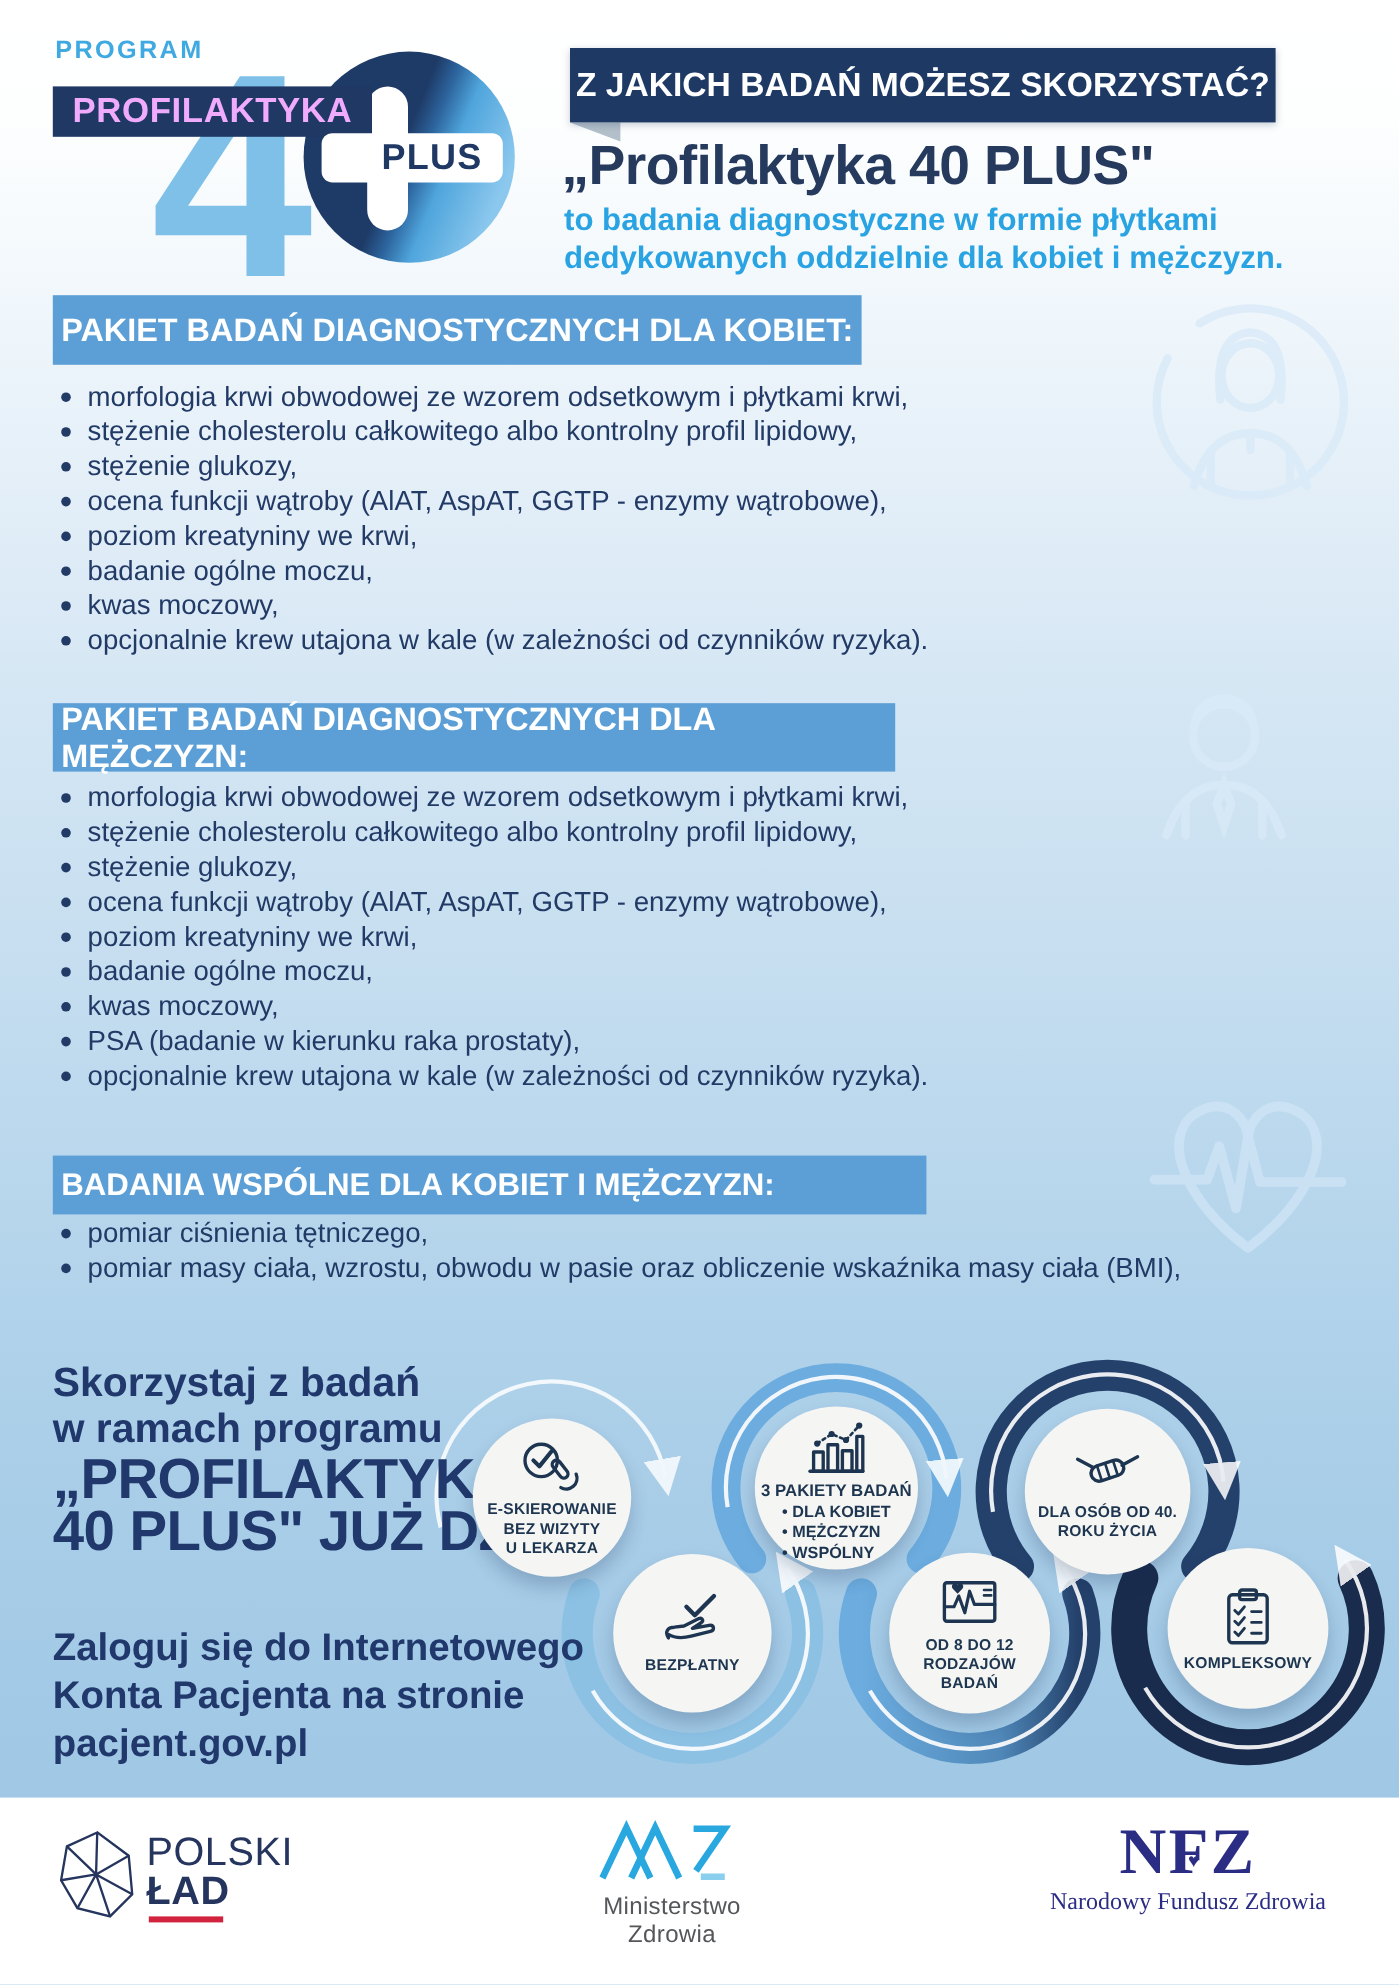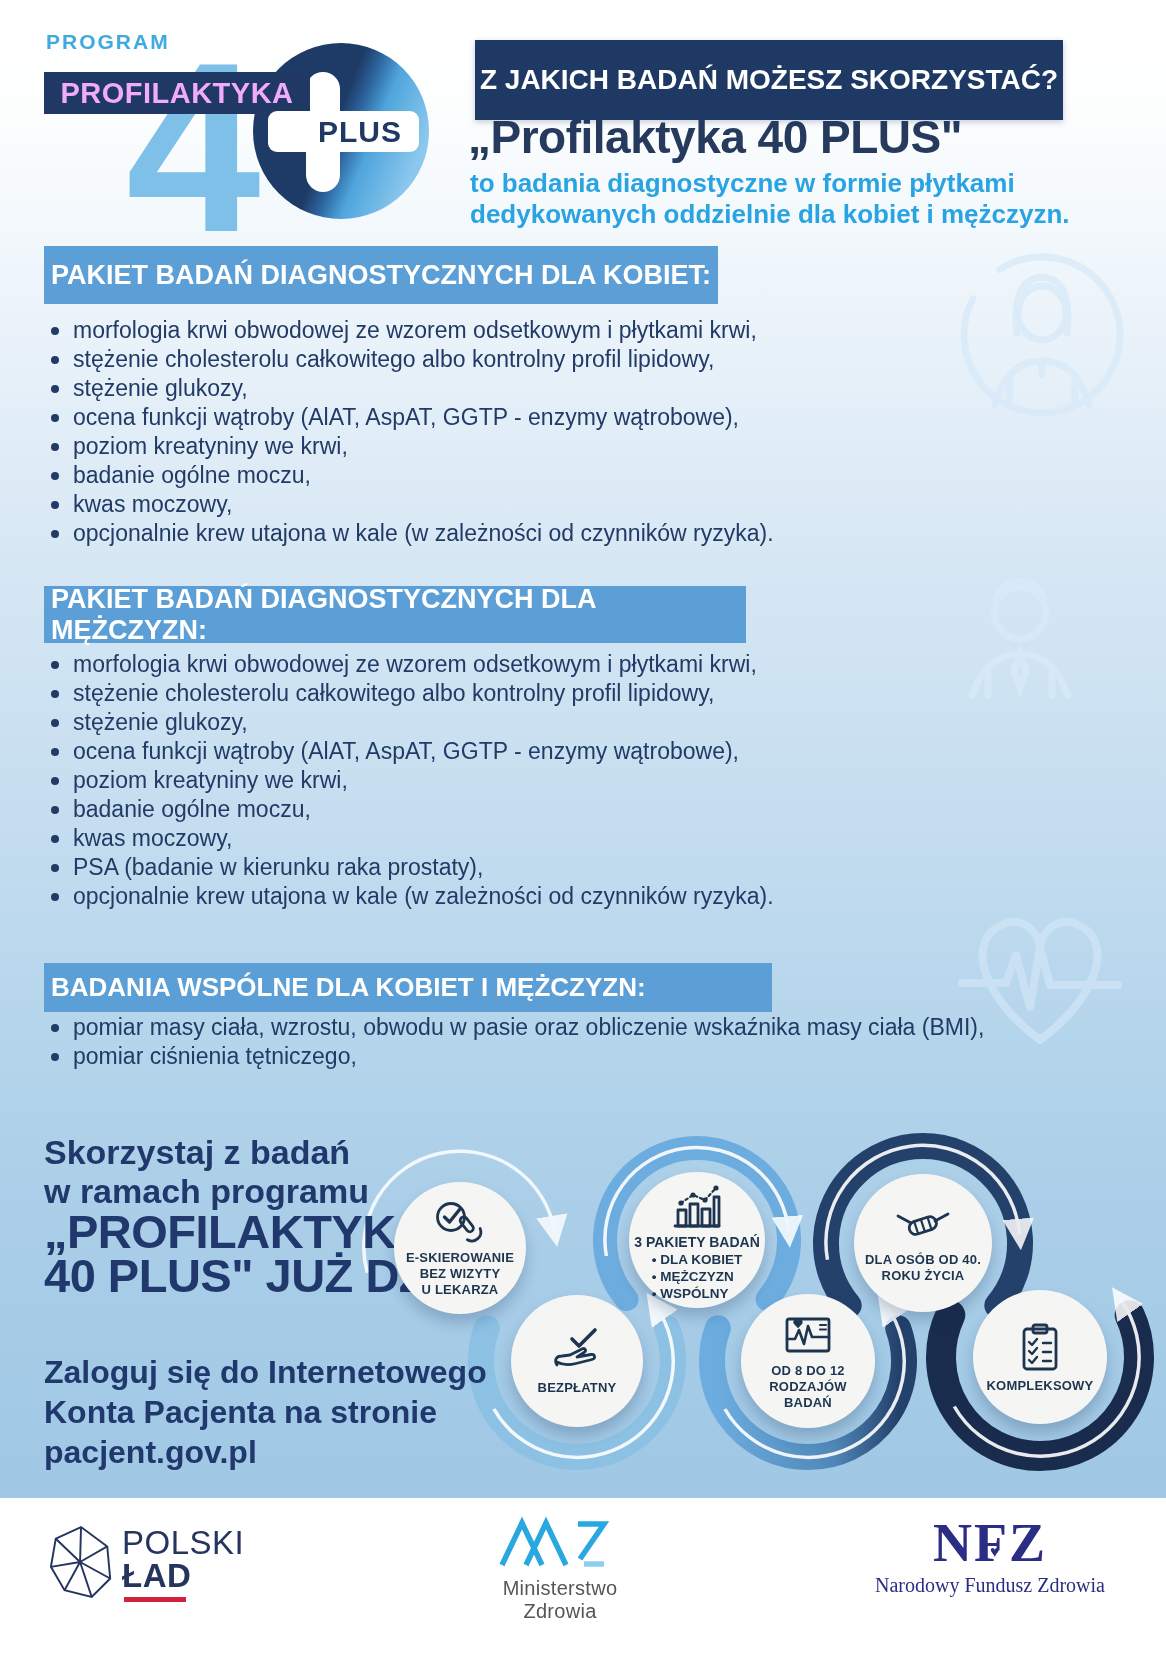--- a/index.html
+++ b/index.html
@@ -10,21 +10,21 @@
   .program-label{position:absolute;left:46px;top:30px;font-size:21px;font-weight:800;letter-spacing:2px;color:#3fa9e1;}
   .num4{position:absolute;left:126px;top:26px;font-size:242px;line-height:1;font-weight:800;color:#7fc0e8;z-index:1;}
   .zero{position:absolute;left:253px;top:43px;width:176px;height:176px;border-radius:50%;z-index:1;
     background:linear-gradient(112deg,#1e3a66 46%,#2c639c 54%,#4fa5dc 64%,#8cc8ee 86%);}
   .zero-bar{position:absolute;left:306px;top:72px;width:34px;height:120px;border-radius:17px;background:#ffffff;z-index:2;}
   .prof-banner{position:absolute;left:44px;top:72px;width:266px;height:42px;background:#1f3864;z-index:3;
     display:flex;align-items:center;justify-content:center;color:#f0abfc;font-weight:800;font-size:29px;letter-spacing:.5px;}
   .plus-badge{position:absolute;left:268px;top:111px;width:118px;height:41px;background:#ffffff;border-radius:9px;z-index:4;
     display:flex;align-items:center;justify-content:center;color:#1f3864;font-weight:800;font-size:30px;letter-spacing:1px;padding-left:33px;}
   
-  .q-banner{position:absolute;left:475px;top:40px;width:588px;height:80px;background:#1e3a64;z-index:2;
+  .q-banner{position:absolute;left:475px;top:40px;width:588px;height:62px;background:#1e3a64;z-index:2;
     display:flex;align-items:center;justify-content:center;color:#fff;font-weight:800;font-size:28px;box-shadow:0 2px 6px rgba(30,58,100,.25);}
   .q-fold{position:absolute;left:475px;top:102px;width:0;height:0;border-top:16px solid #b3bfca;border-left:42px solid transparent;z-index:1;}
   .hero-title{position:absolute;left:468px;top:110px;font-size:46px;font-weight:800;color:#263a5e;letter-spacing:-0.5px;}
   .hero-sub{position:absolute;left:470px;top:168px;font-size:26px;font-weight:800;color:#29a3e2;line-height:31px;}
   .hero-sub span{display:block;}
   
   .sec-banner{position:absolute;left:44px;background:#5b9fd6;color:#fff;font-weight:800;
     display:flex;align-items:center;padding-left:7px;box-sizing:border-box;z-index:1;}
   .sec1{top:246px;width:674px;height:58px;font-size:27px;}
   .sec2{top:586px;width:702px;height:57px;font-size:27px;}
@@ -142,22 +142,22 @@
       <li>ocena funkcji wątroby (AlAT, AspAT, GGTP - enzymy wątrobowe),</li>
       <li>poziom kreatyniny we krwi,</li>
       <li>badanie ogólne moczu,</li>
       <li>kwas moczowy,</li>
       <li>PSA (badanie w kierunku raka prostaty),</li>
       <li>opcjonalnie krew utajona w kale (w zależności od czynników ryzyka).</li>
     </ul>
 
   <div class="sec-banner sec3">BADANIA WSPÓLNE DLA KOBIET I MĘŻCZYZN:</div>
   <ul class="blist list3">
+      <li>pomiar ciśnienia tętniczego,</li>
       <li>pomiar masy ciała, wzrostu, obwodu w pasie oraz obliczenie wskaźnika masy ciała (BMI),</li>
-      <li>pomiar ciśnienia tętniczego,</li>
     </ul>
 
   <div class="cta">
     <div class="l">Skorzystaj z badań</div>
     <div class="l">w ramach programu</div>
     <div class="b">„PROFILAKTYKA</div>
     <div class="b b2">40 PLUS" JUŻ DZIŚ!</div>
   </div>
   <div class="login">
     <div class="l">Zaloguj się do Internetowego</div>

